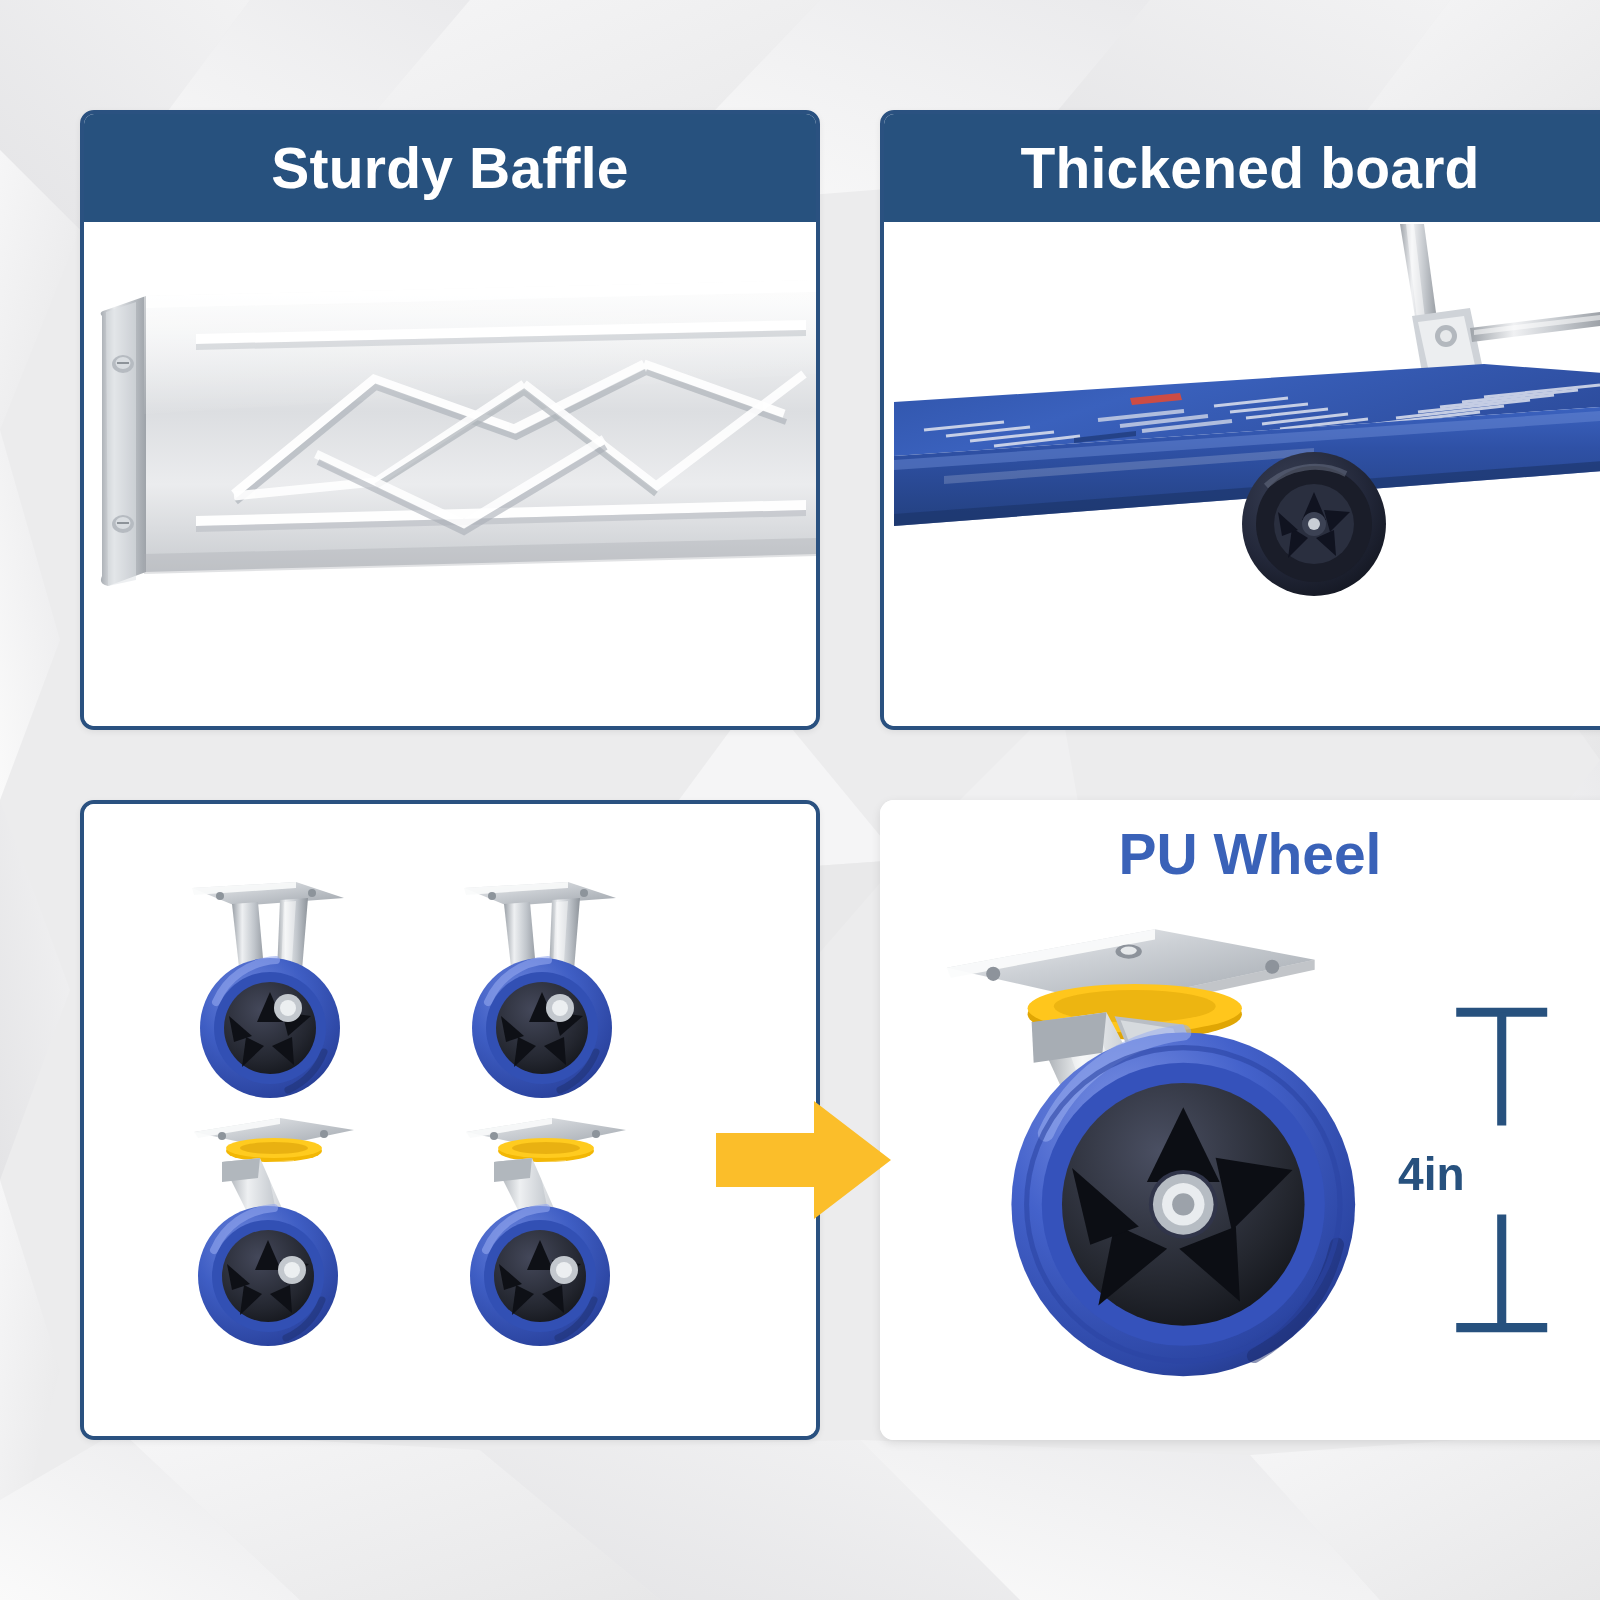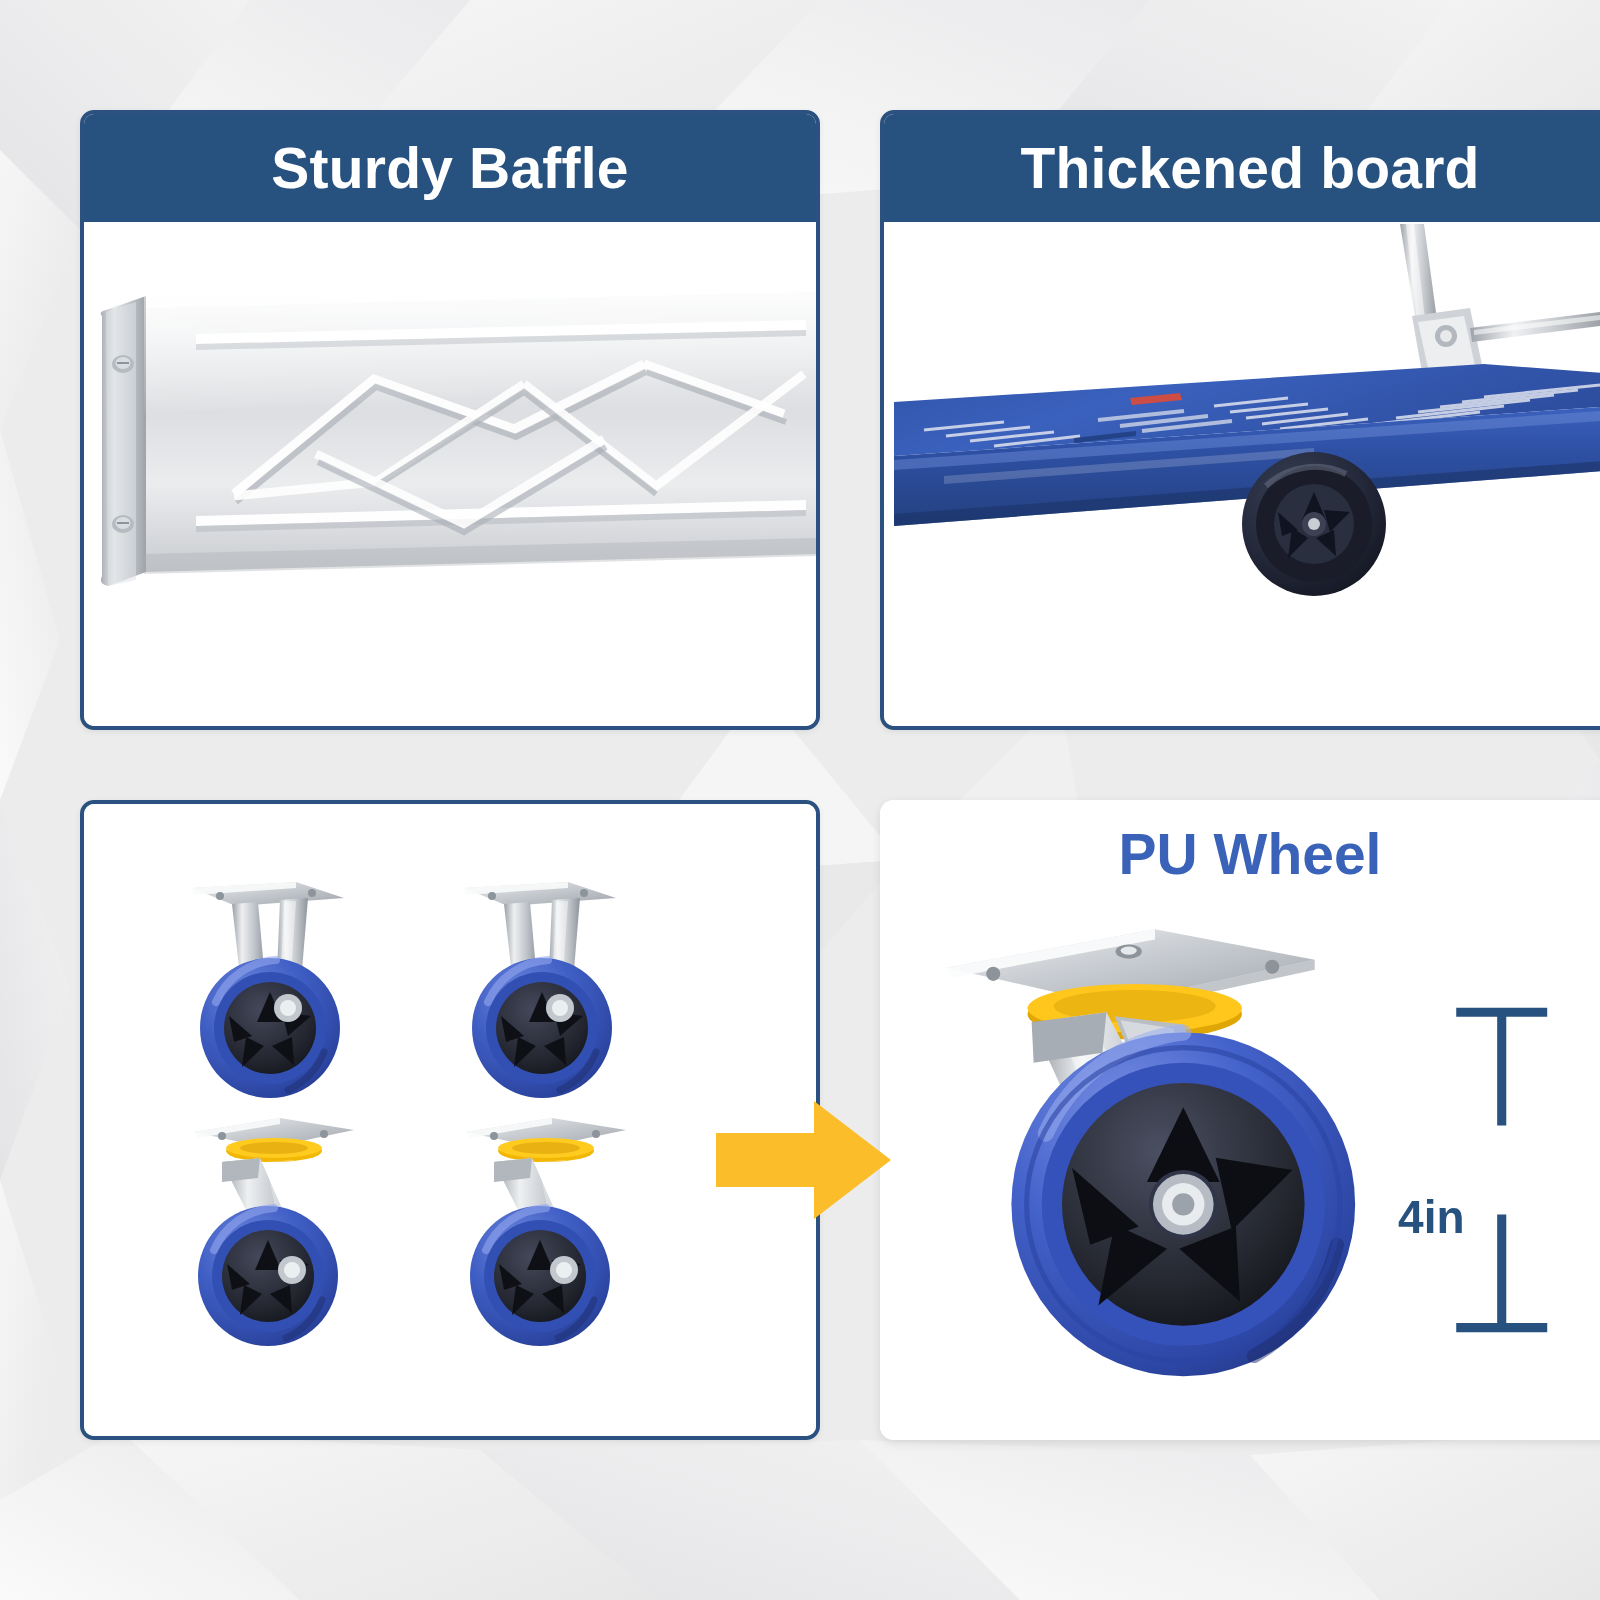--- a/index.html
+++ b/index.html
@@ -497,21 +497,21 @@
           </g>
 
           <g stroke="#27517E" stroke-width="9" fill="none" stroke-linecap="butt">
             <line x1="570" y1="100" x2="660" y2="100"></line>
             <line x1="615" y1="100" x2="615" y2="212"></line>
             <line x1="615" y1="300" x2="615" y2="412"></line>
             <line x1="570" y1="412" x2="660" y2="412"></line>
           </g>
         </svg>
 
-        <div class="dimlabel" style="left:74.5%;top:50%;transform:translate(-50%,-50%);margin-top:43px;">4in</div>
+        <div class="dimlabel" style="left:74.5%;top:50%;transform:translate(-50%,-50%);">4in</div>
       </div>
     </div>
   </div>
 </div>
 
 <div id="arrow">
   <svg viewBox="0 0 175 130" width="175" height="130">
     <polygon points="0,38 98,38 98,6 175,65 98,124 98,92 0,92" fill="#FBBE2A"></polygon>
   </svg>
 </div>

